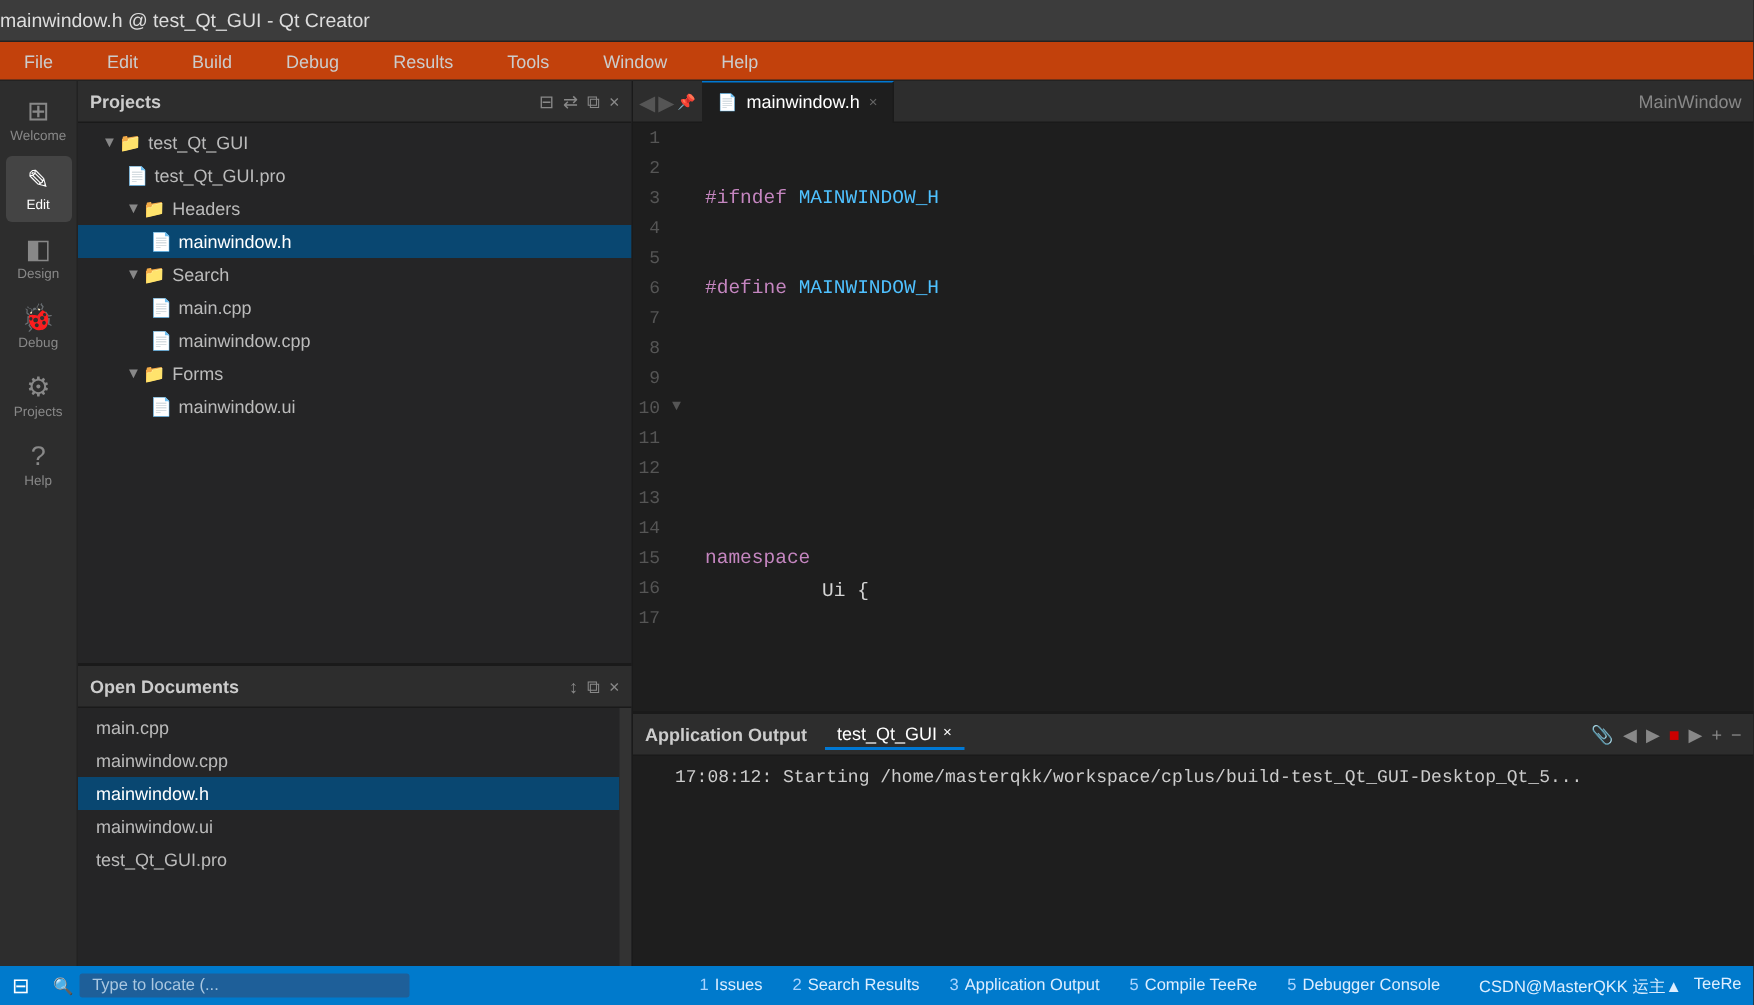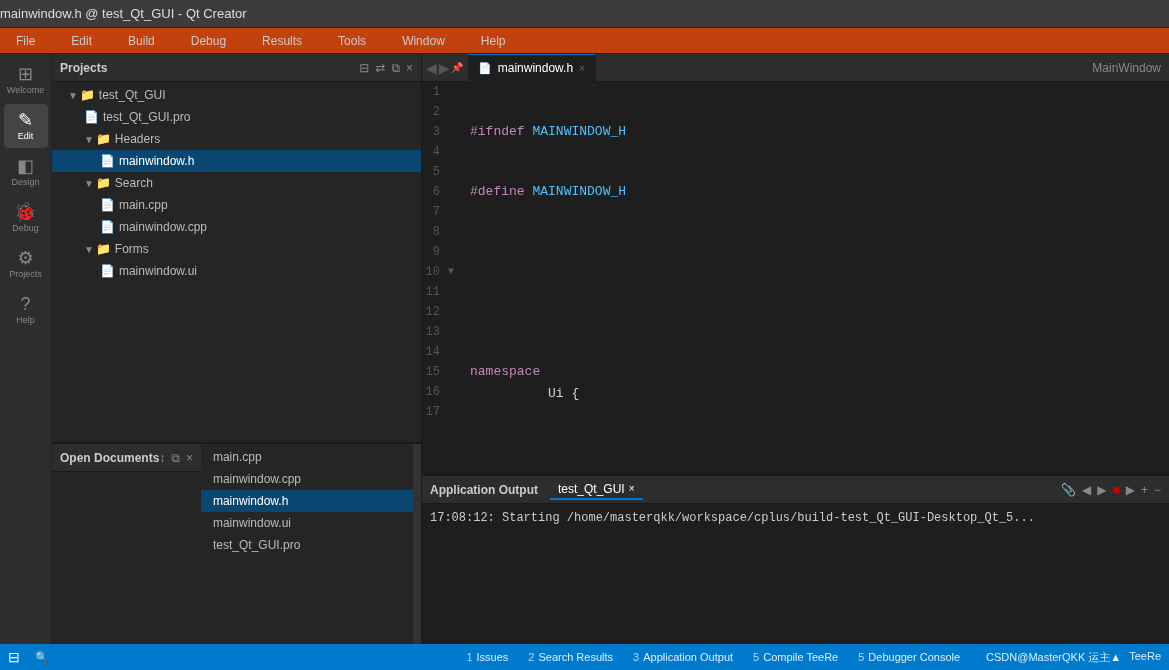--- a/index.html
+++ b/index.html
@@ -133,21 +133,21 @@
     .tree-indent-1 { padding-left: 16px; }
     .tree-indent-2 { padding-left: 32px; }
     .tree-indent-3 { padding-left: 48px; }
     .tree-arrow { margin-right: 2px; font-size: 10px; color: #888; }
     .tree-icon { margin-right: 4px; font-size: 12px; }
 
     
     #open-docs-panel {
       height: 200px;
       display: flex;
-      flex-direction: row;
+      flex-direction: column;
     }
     #open-docs-header {
       height: 28px;
       background: #2d2d2d;
       display: flex;
       align-items: center;
       justify-content: space-between;
       padding: 0 8px;
       border-bottom: 1px solid #1a1a1a;
     }
@@ -323,20 +323,21 @@
       font-family: 'Consolas', 'Courier New', monospace;
       font-size: 12px;
       padding: 4px 8px;
     }
     .output-line {
       height: 20px;
       display: flex;
       align-items: center;
       color: #ccc;
       white-space: nowrap;
+      margin-left: 20px;
     }
     .output-line.highlight {
       background: #0a2a4a;
       color: #88c0d0;
     }
 
     
     #status-bar {
       height: 26px;
       background: #007acc;
@@ -676,20 +677,21 @@
 
   </div>
 </div>
 
 <div id="status-bar">
   <div id="status-left">
     <span style="font-size:14px;color:#fff;">⊟</span>
   </div>
   <div id="status-middle">
     <span>🔍</span>
+    <input id="status-search-input" type="text" placeholder="Type to locate (..." style="">
   </div>
   <div id="status-tabs">
     <div class="status-tab">
       <span class="tab-num">1</span>
       <span>Issues</span>
     </div>
     <div class="status-tab">
       <span class="tab-num">2</span>
       <span>Search Results</span>
     </div>

